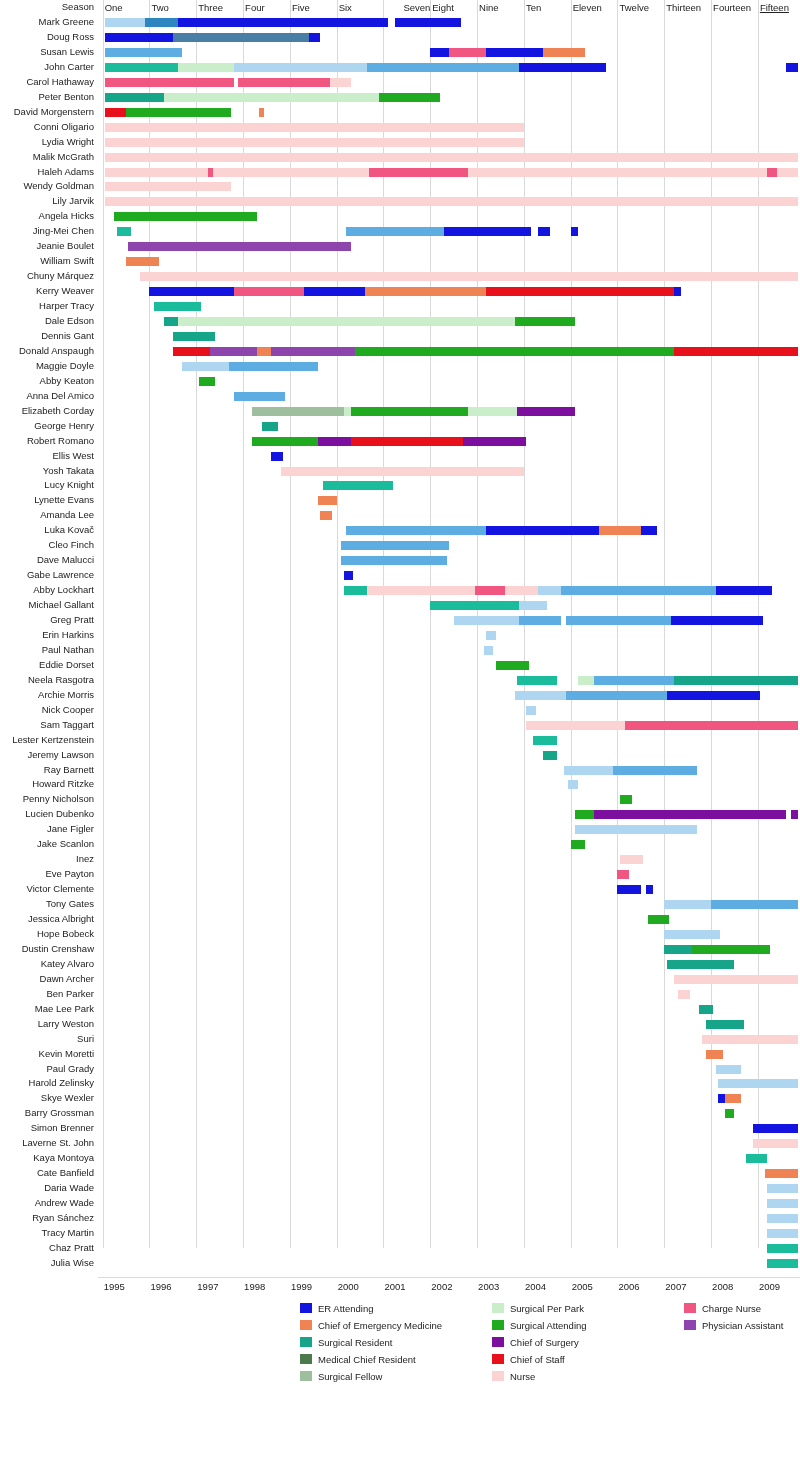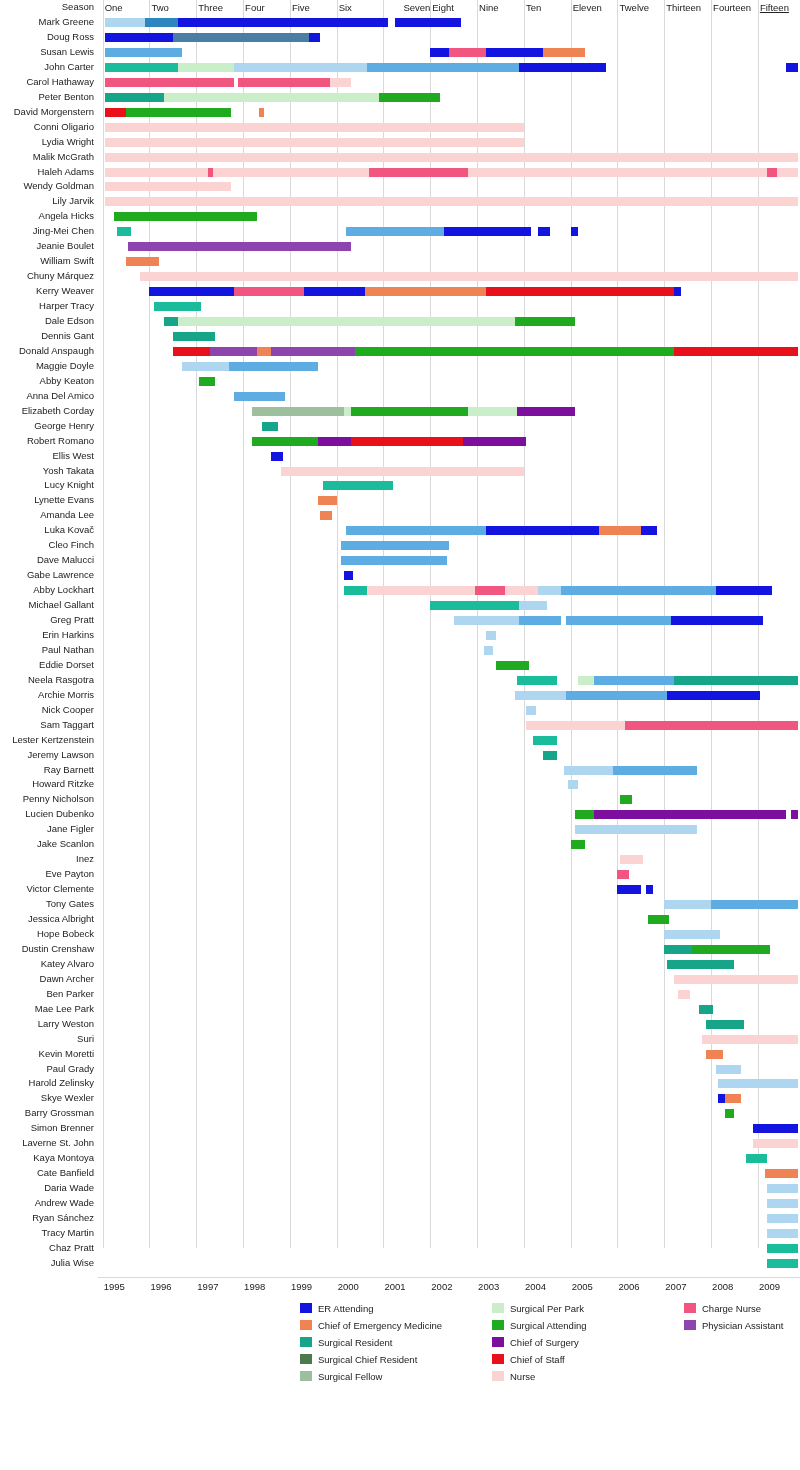--- a/index.html
+++ b/index.html
@@ -323,21 +323,21 @@
         <div class="yearlabel" style="left: 614.12px; top: 1280.8px;">2008</div>
         <div class="yearlabel" style="left: 660.92px; top: 1280.8px;">2009</div>
       </div>
   </div>
 
   <div class="legend" id="legend">
       <div class="legend-col" style="left: 300px;">
         <div class="legend-item"><span class="swatch" style="background: rgb(20, 20, 224);"></span><span class="legend-label">ER Attending</span></div>
         <div class="legend-item"><span class="swatch" style="background: rgb(239, 131, 84);"></span><span class="legend-label">Chief of Emergency Medicine</span></div>
         <div class="legend-item"><span class="swatch" style="background: rgb(23, 165, 137);"></span><span class="legend-label">Surgical Resident</span></div>
-        <div class="legend-item"><span class="swatch" style="background: rgb(76, 122, 76);"></span><span class="legend-label">Surgical Chief Resident</span></div>
+        <div class="legend-item"><span class="swatch" style="background: rgb(76, 122, 76);"></span><span class="legend-label">Medical Chief Resident</span></div>
         <div class="legend-item"><span class="swatch" style="background: rgb(157, 191, 157);"></span><span class="legend-label">Surgical Fellow</span></div>
       </div>
       <div class="legend-col" style="left: 492px;">
         <div class="legend-item"><span class="swatch" style="background: rgb(201, 238, 201);"></span><span class="legend-label">Surgical Per Park</span></div>
         <div class="legend-item"><span class="swatch" style="background: rgb(31, 170, 31);"></span><span class="legend-label">Surgical Attending</span></div>
         <div class="legend-item"><span class="swatch" style="background: rgb(125, 15, 158);"></span><span class="legend-label">Chief of Surgery</span></div>
         <div class="legend-item"><span class="swatch" style="background: rgb(232, 16, 26);"></span><span class="legend-label">Chief of Staff</span></div>
         <div class="legend-item"><span class="swatch" style="background: rgb(251, 211, 211);"></span><span class="legend-label">Nurse</span></div>
       </div>
       <div class="legend-col" style="left: 684px;">

